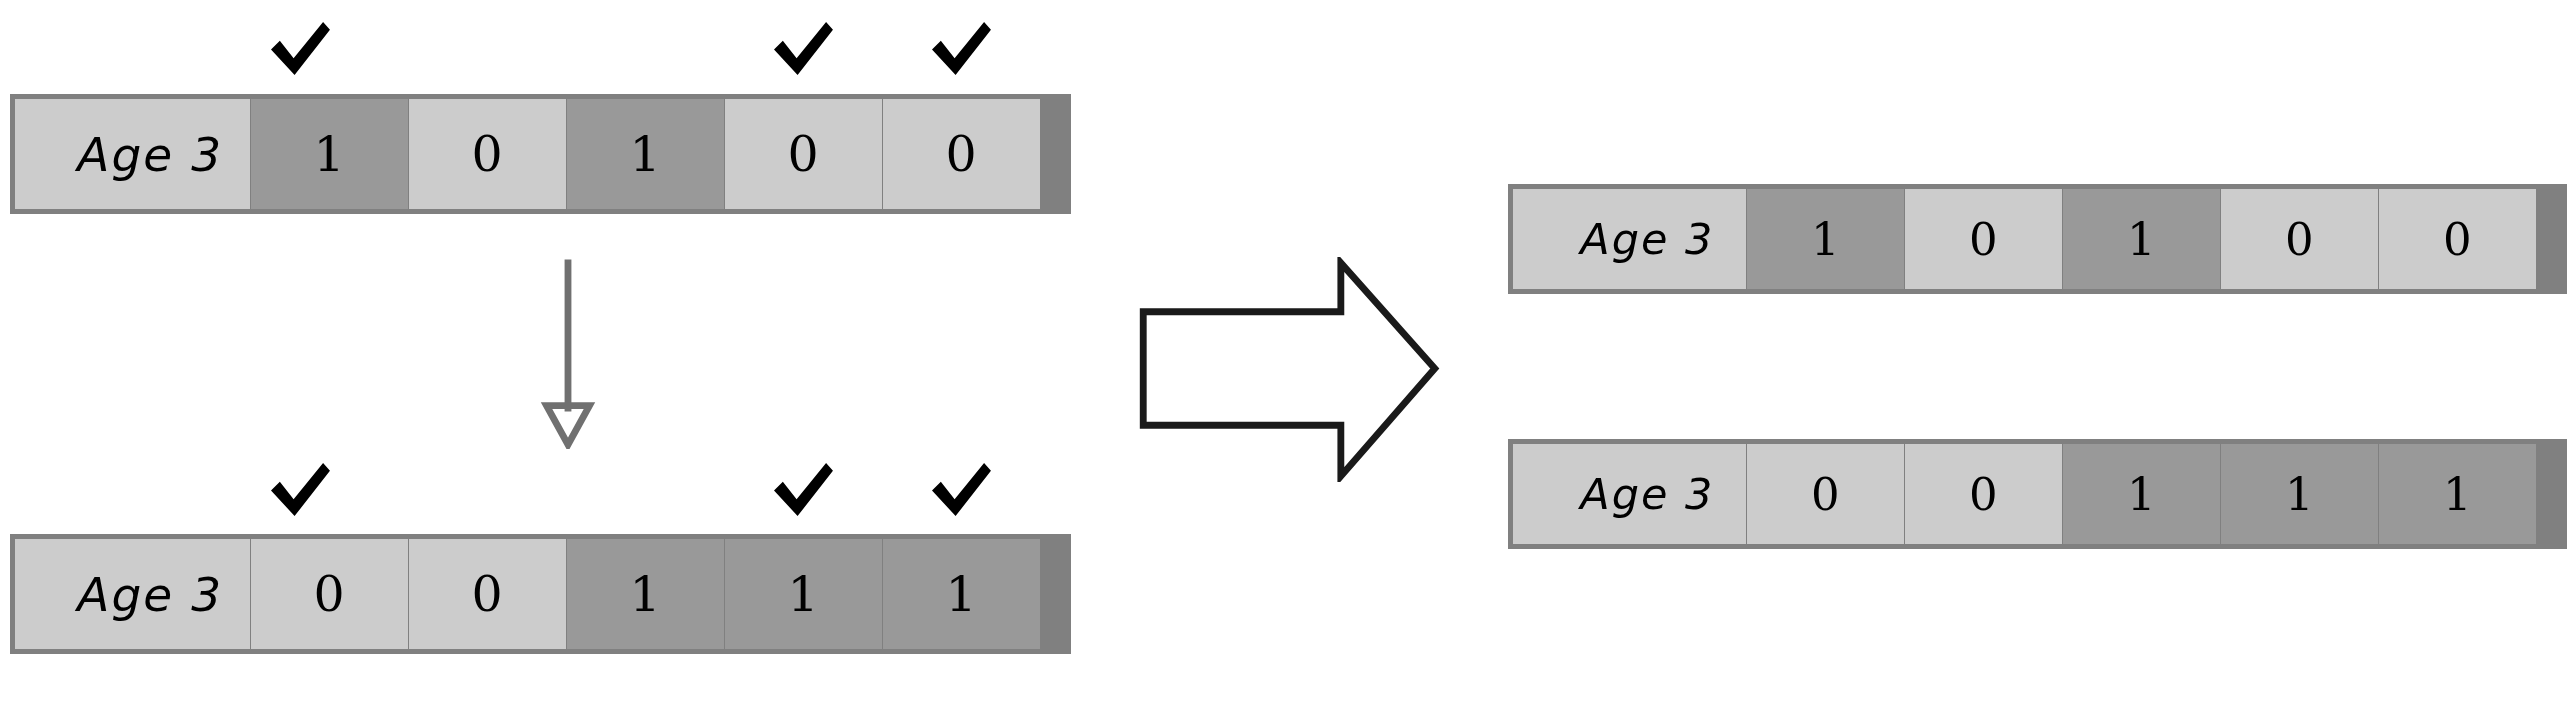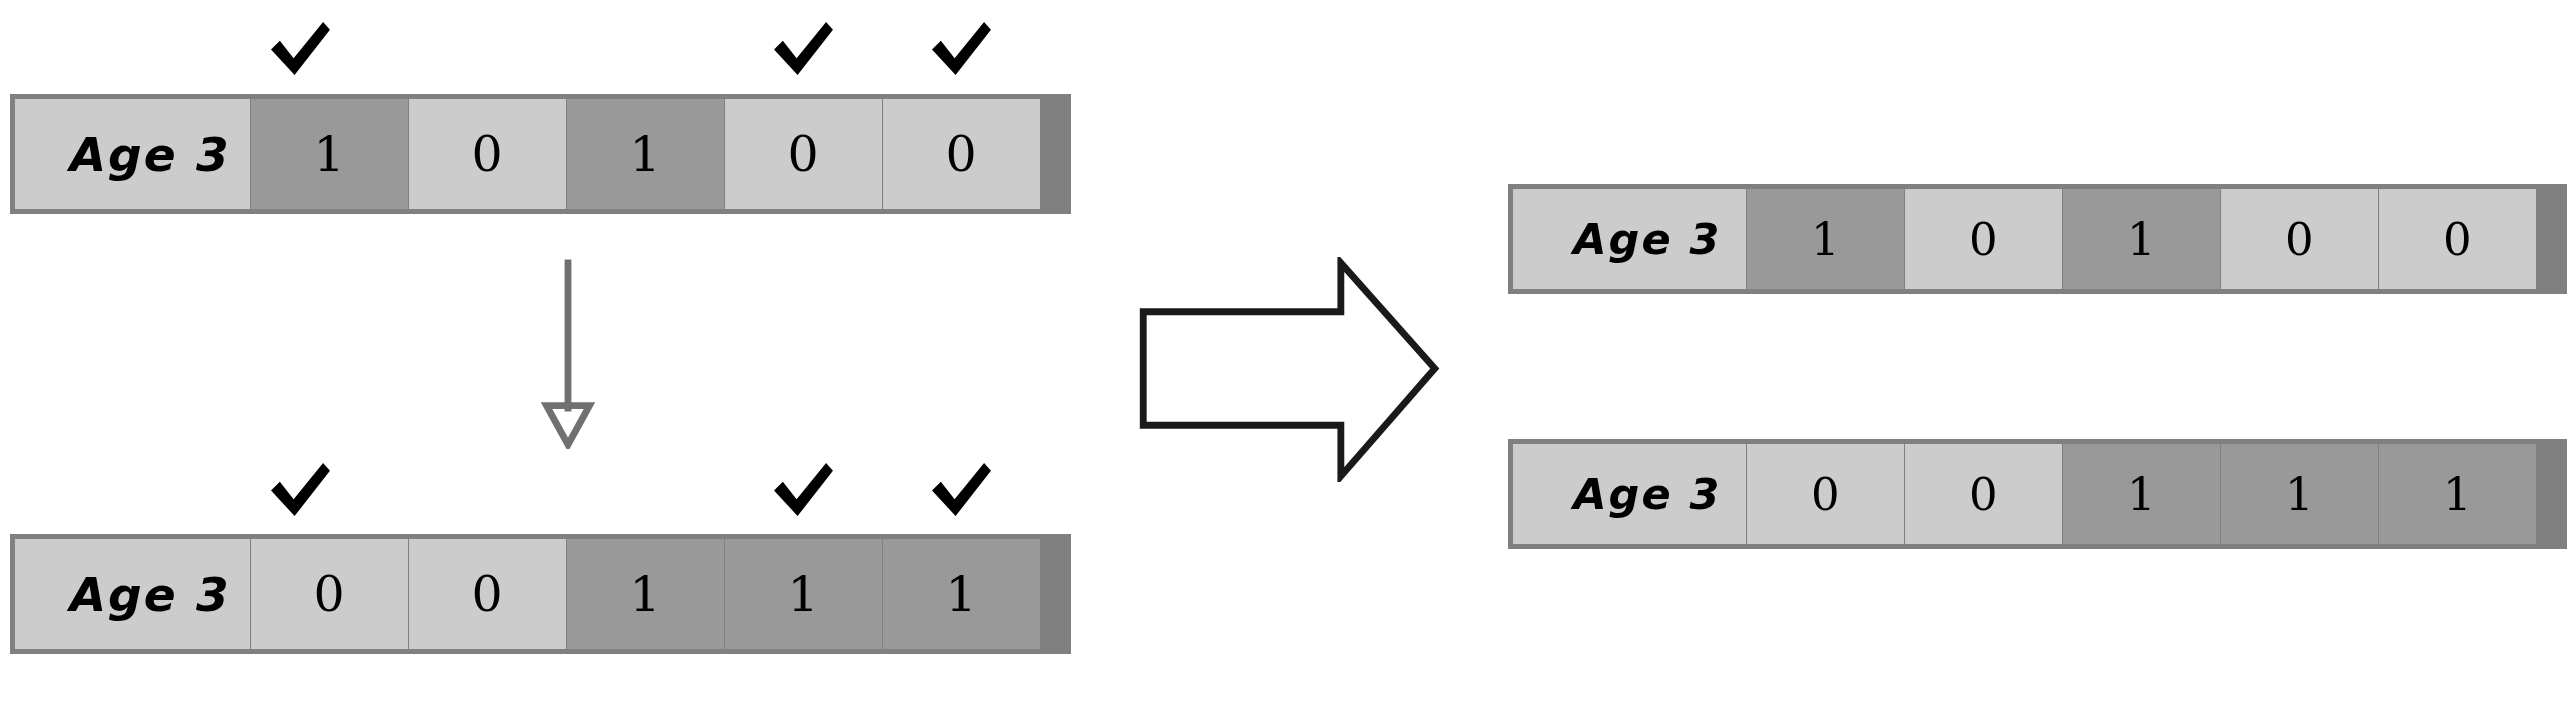--- a/index.html
+++ b/index.html
@@ -41,21 +41,21 @@
     margin: 0 1px 0 0;
   }
   .cell:last-child { margin-right: 0; }
 
   .cell.light { background: #cccccc; }
   .cell.dark  { background: #999999; }
 
   .cell.label {
     font-family: "DejaVu Sans", sans-serif;
     font-style: italic;
-    font-weight: 700;
+    font-weight: 400;
     letter-spacing: 2px;
     padding-left: 36px;
   }
   .cell.value {
     font-family: "DejaVu Serif", serif;
     font-weight: 400;
   }
 
   
   .left-table { width: 1061px; height: 120px; }

